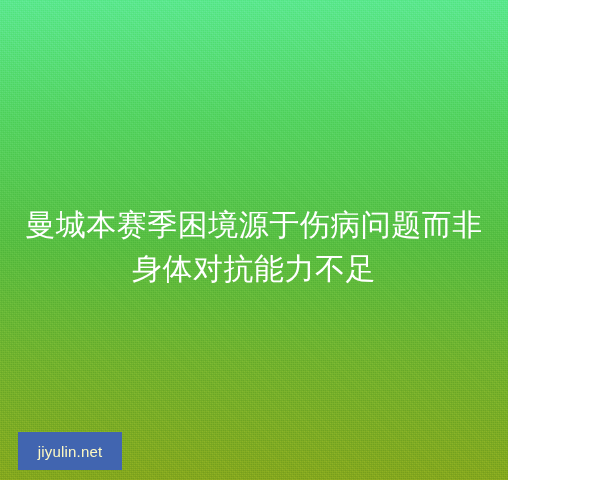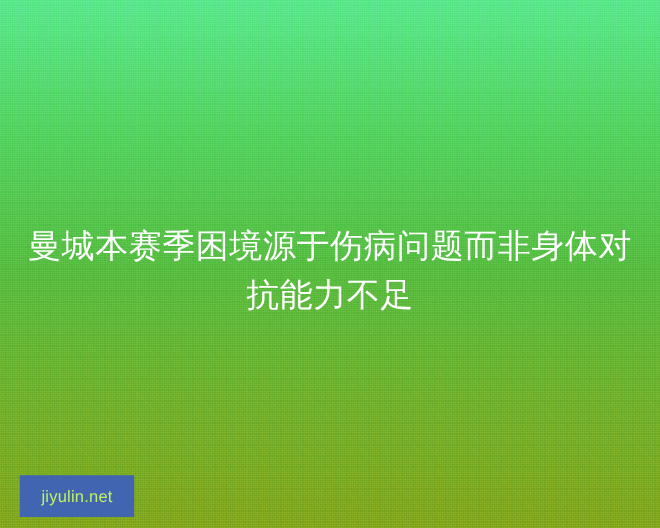--- a/index.html
+++ b/index.html
@@ -8,21 +8,21 @@
   }
   body {
     width: 600px;
     height: 480px;
     overflow: hidden;
     font-family: "Liberation Sans", "DejaVu Sans", sans-serif;
   }
 
   #poster {
     position: relative;
-    width: 600px;
+    width: 508px;
     height: 480px;
     overflow: hidden;
     background-image: linear-gradient(
         to bottom,
         #5ce88f 0%,
         #55d462 25%,
         #58bf43 50%,
         #72b32e 75%,
         #85a81e 100%);
   }
@@ -74,21 +74,21 @@
     top: 432px;
     width: 104px;
     height: 38px;
     background: #4165b0;
     border-radius: 0;
     display: flex;
     align-items: center;
     justify-content: center;
   }
   #watermark-label {
-    color: #bef264;
+    color: #fef9c3;
     font-size: 15px;
     letter-spacing: 0.2px;
     line-height: 1;
   }
 </style>
 </head>
 <body>
 
 <div id="poster">
 

